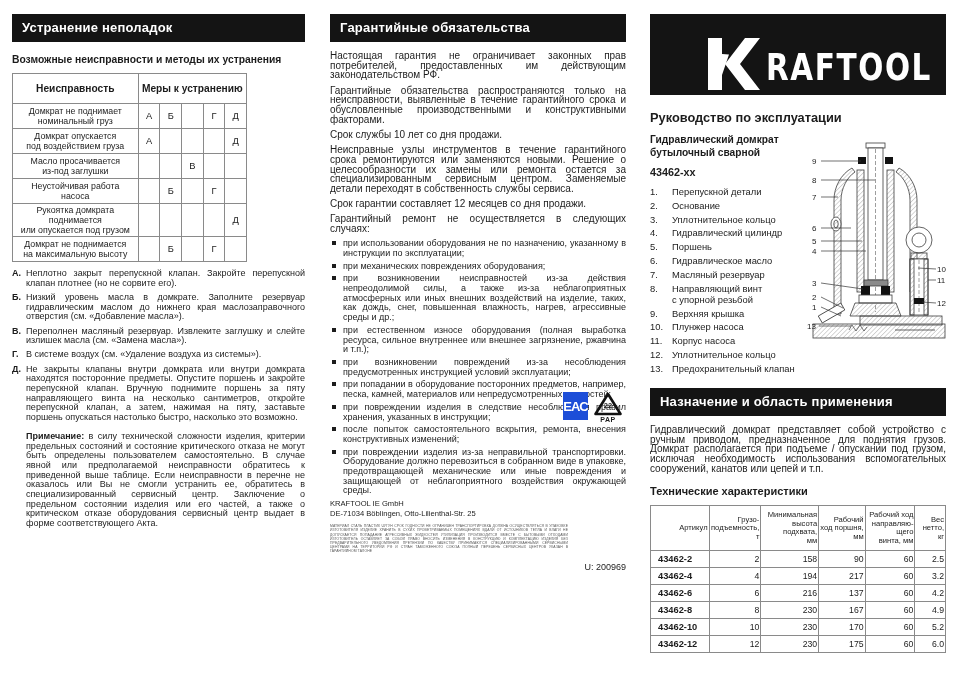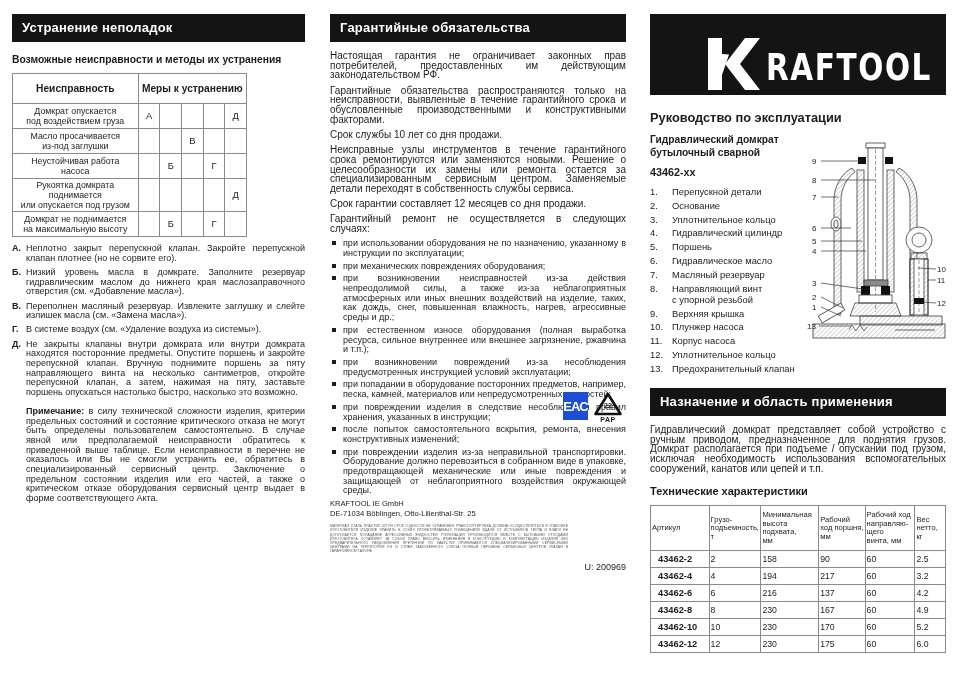--- a/index.html
+++ b/index.html
@@ -67,21 +67,21 @@
   .co0{left:7px;top:17px;}  .co1{left:7px;top:36px;}  .co2{left:7px;top:53px;}
   .co3{left:7px;top:84px;}  .co4{left:7px;top:97px;}  .co5{left:7px;top:107px;}
   .co6{left:7px;top:139px;} .co7{left:7px;top:153px;} .co8{left:7px;top:163px;}
   .co9{left:2px;top:182px;} .co10{left:132px;top:125px;}
   .co11{left:132px;top:136px;} .co12{left:132px;top:159px;}
 
   .purpose-bar{margin-top:0;}
   .right-paras{margin-top:9px;}
   .specs-title{font-weight:bold;font-size:11px;margin:12px 0 8px 0;}
   .specs{width:296px;font-size:8.7px;}
-  .specs th,.specs td{border:1px solid #8a8a8a;text-align:left;vertical-align:middle;}
+  .specs th,.specs td{border:1px solid #8a8a8a;text-align:right;vertical-align:middle;}
   .specs th{font-weight:normal;font-size:7.6px;line-height:8.6px;white-space:pre-line;height:40px;padding:2px 1px;}
   .specs td{height:14px;}
   .specs td.art{font-weight:bold;text-align:left;padding-left:7px;font-size:9.3px;width:58px;}
   .specs .cw1{width:49px;} .specs .cw2{width:57px;} .specs .cw3{width:49px;}
   .specs .cw4{width:49px;} .specs .cw5{width:30px;}
 </style>
 </head>
 <body>
 
 <div class="page">
@@ -92,20 +92,29 @@
 
     <table class="ts-table">
       <thead>
         <tr>
           <th class="h1">Неисправность</th>
           <th class="h2" colspan="5">Меры к устранению</th>
         </tr>
       </thead>
       <tbody>
 
+          <tr>
+            <td class="prob">Домкрат не поднимает
+номинальный груз</td>
+            <td class="mark">А</td>
+            <td class="mark">Б</td>
+            <td class="mark"></td>
+            <td class="mark">Г</td>
+            <td class="mark">Д</td>
+          </tr>
 
           <tr>
             <td class="prob">Домкрат опускается
 под воздействием груза</td>
             <td class="mark">А</td>
             <td class="mark"></td>
             <td class="mark"></td>
             <td class="mark"></td>
             <td class="mark">Д</td>
           </tr>

